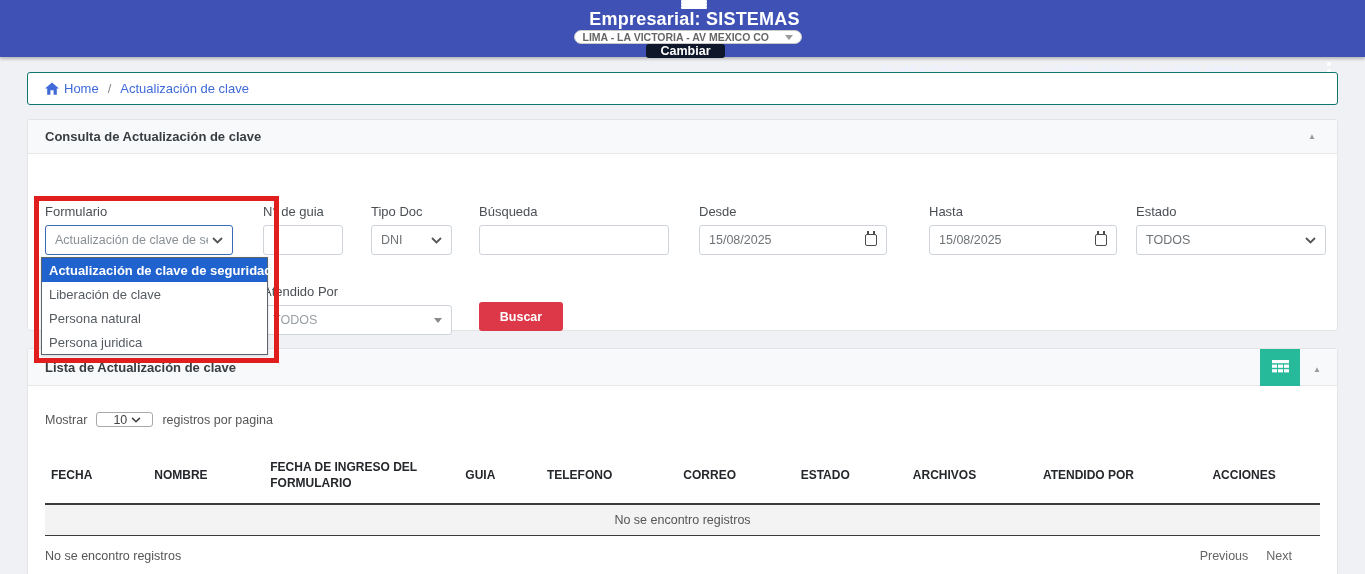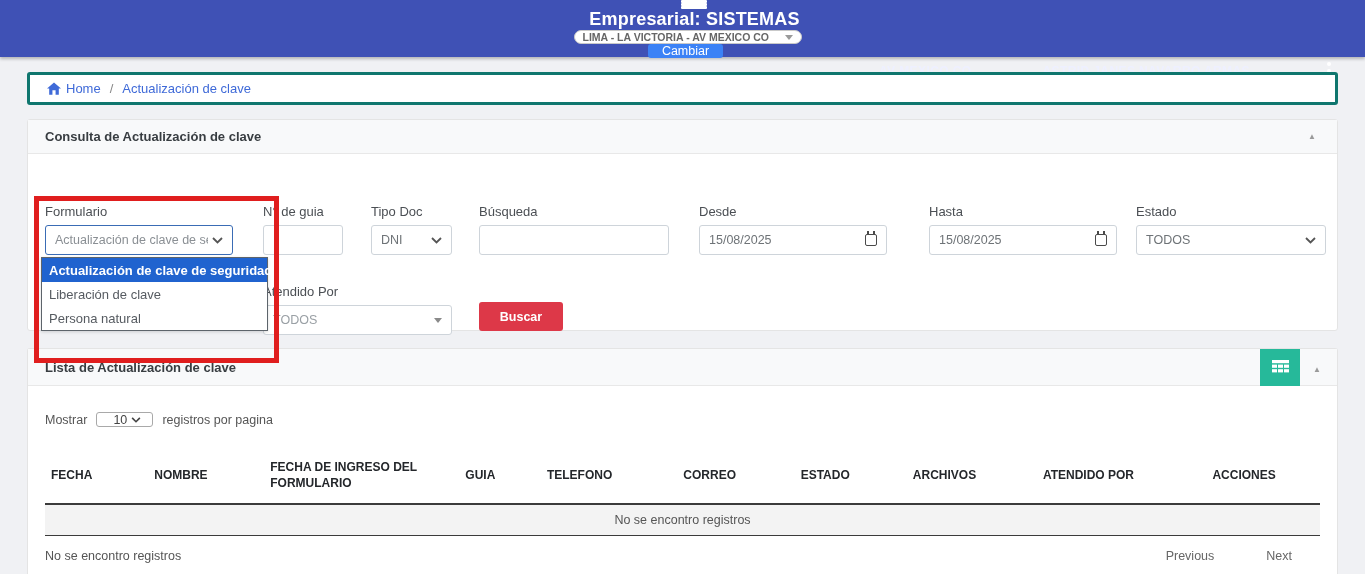--- a/index.html
+++ b/index.html
@@ -12,30 +12,30 @@
     background:#3f51b5; display:flex; align-items:center; box-shadow:0 2px 3px rgba(0,0,0,.25);flex-direction:column; }
   .hamburger { width:26px; height:18px; margin-left:22px; display:flex; flex-direction:column;
     justify-content:space-between; cursor:pointer; }
   .hamburger span { display:block; height:3px; background:#fff; border-radius:1px; }
   .nav-title { color:#fff; font-size:18px; font-weight:bold; margin-left:24px; letter-spacing:.2px; }
   .branch-select { margin-left:10px; width:228px; height:27px; background:#fff; border:1px solid #c9c9c9;
     border-radius:8px; display:flex; align-items:center; padding:0 8px; cursor:pointer; }
   .branch-select .txt { font-size:10.5px; font-weight:bold; color:#666; white-space:nowrap; overflow:hidden; flex:1; }
   .caret-sm { width:0; height:0; border-left:4px solid transparent; border-right:4px solid transparent;
     border-top:5px solid #9a9a9a; margin-left:6px; flex:none; }
-  .btn-cambiar { margin-left:6px; height:31px; padding:0 14px; background:#3b82f6; border:none; border-radius:3px;
-    color:#fff; font-size:12.5px; font-weight:normal; cursor:pointer; font-family:inherit; }
+  .btn-cambiar { margin-left:6px; height:31px; padding:0 14px; background:#0f172a; border:none; border-radius:3px;
+    color:#fff; font-size:12.5px; font-weight:bold; cursor:pointer; font-family:inherit; }
   .nav-right { margin-left:auto; display:flex; align-items:center; gap:71px; padding-right:28px; }
   .nav-right .nav-text { color:#eef0ff; font-size:12px; font-weight:bold; letter-spacing:.4px; }
   .kebab { display:flex; flex-direction:column; gap:3px; cursor:pointer; padding:4px 6px; }
   .kebab i { width:4px; height:4px; background:#fff; border-radius:50%; }
 
   
   .breadcrumb-card { position:absolute; left:27px; top:72px; width:1311px; height:33px; background:#fff;
-    border:3px solid #0f766e; border-radius:3px; display:flex; align-items:center; padding:0 17px; font-size:13px; }
+    border:1px solid #0f766e; border-radius:3px; display:flex; align-items:center; padding:0 17px; font-size:13px; }
   .crumb-link { color:#3f6ad8; text-decoration:none; display:inline-flex; align-items:center; gap:5px; cursor:pointer; }
   .crumb-sep { color:#888; margin:0 9px; }
   .crumb-current { color:#3f6ad8; }
 
   
   .panel { position:absolute; left:27px; width:1311px; background:#fff; border:1px solid #e4e4e4;
     border-radius:3px; }
   .panel-head { height:34px; background:#f8f9fa; border-bottom:1px solid #e8e8e8; display:flex;
     align-items:center; padding:0 17px; }
   .panel-title { font-size:13px; font-weight:bold; color:#383d41; }
@@ -85,21 +85,21 @@
   .mini-select { width:57px; height:15px; border:1px solid #a9a9a9; border-radius:3px; background:#fff;
     display:flex; align-items:center; padding:0 16px; font-size:12.5px; color:#444; cursor:pointer; }
   .mini-select .val { flex:1; text-align:center; }
 
   table.grid { width:100%; border-collapse:collapse; margin-top:20px; table-layout:fixed; }
   table.grid th { text-align:left; font-size:12px; color:#24272b; padding:12px 6px; vertical-align:middle;
     line-height:1.35; }
   td.empty-cell { background:#f3f3f3; border-top:2px solid #3b3b3b; border-bottom:1px solid #3b3b3b;
     text-align:center; font-size:12.5px; color:#555; padding:8px 0; }
   .table-footer { display:flex; align-items:center; margin-top:13px; font-size:12.5px; color:#555; }
-  .pager { margin-left:auto; display:flex; gap:52px; padding-right:28px; }
+  .pager { margin-left:auto; display:flex; gap:18px; padding-right:28px; }
   .pager span { color:#666; cursor:pointer; }
 
   svg { display:block; }
 </style>
 </head>
 <body>
 
 <div class="page">
 
   <div class="navbar">
@@ -206,20 +206,21 @@
           <span class="caret-sm"></span>
         </div>
       </div>
 
       <button class="btn-buscar">Buscar</button>
 
       <div class="dropdown">
         <div class="opt sel">Actualización de clave de seguridad</div>
         <div class="opt">Liberación de clave</div>
         <div class="opt">Persona natural</div>
+        <div class="opt">Persona juridica</div>
       </div>
 
       <div class="annotation"></div>
     </div>
   </div>
 
   <div class="panel panel-lista">
     <div class="panel-head">
       <span class="panel-title">Lista de Actualización de clave</span>
       <button class="btn-grid">

